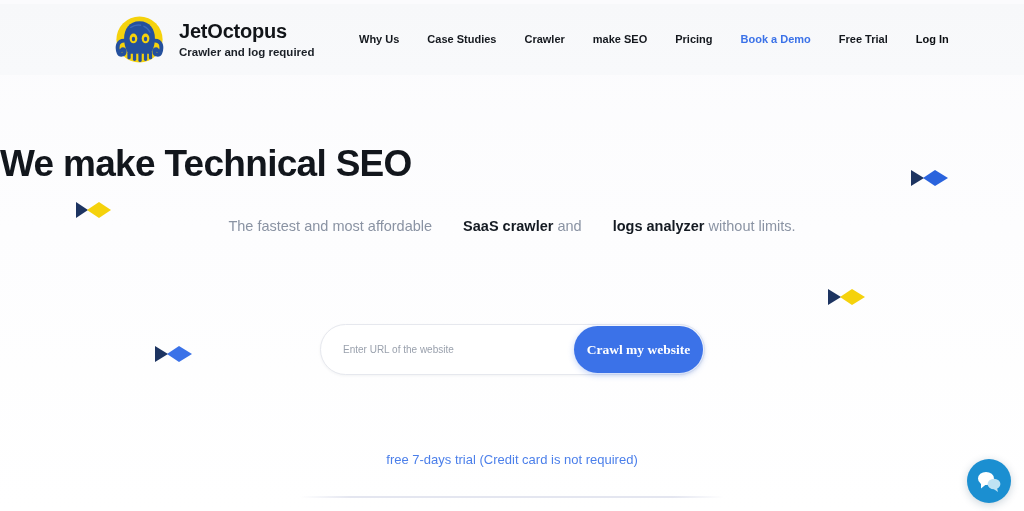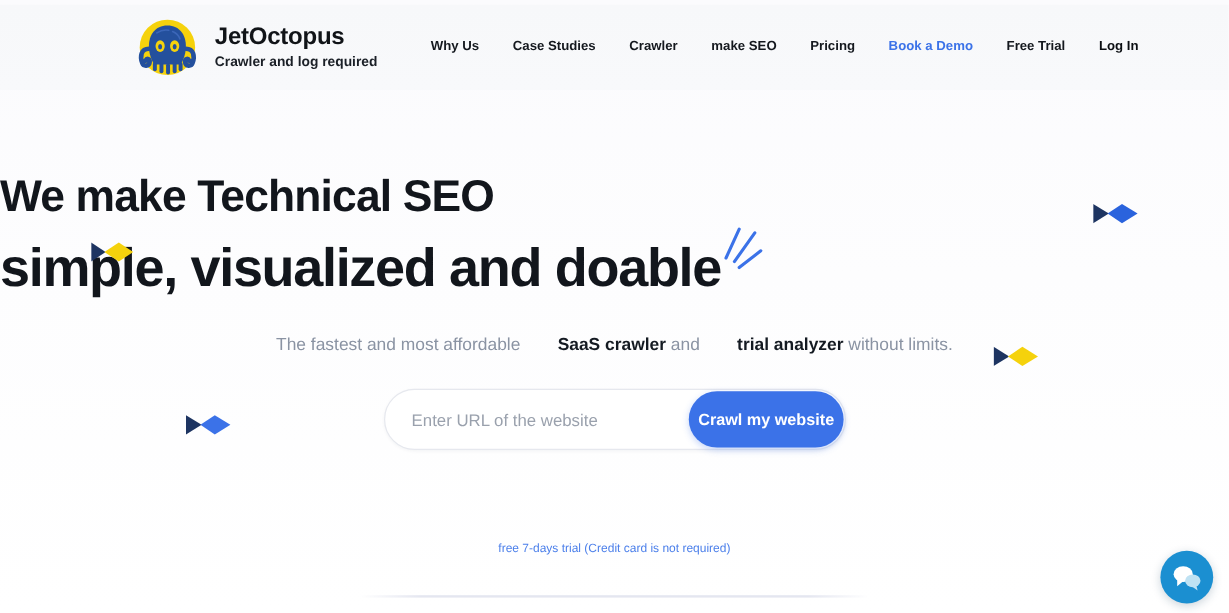--- a/index.html
+++ b/index.html
@@ -89,36 +89,36 @@
     position:relative; width:385px; height:51px;
     background:#ffffff; border:1px solid #e6e8ee;
     border-radius:26px;
     box-shadow:0 1px 3px rgba(24,32,54,0.05);
   }
   #url-input {
     position:absolute; left:22px; top:0;
     width:245px; height:49px;
     border:none; outline:none; background:transparent;
     font-family:"Liberation Sans", sans-serif;
-    font-size:14px; color:#2c323c;
+    font-size:10px; color:#2c323c;
   }
   #url-input::placeholder { color:#9aa1ad; }
   #crawl-btn {
     position:absolute; right:1px; top:1px;
     width:129px; height:47px;
     background:#3b72e8; border:none; border-radius:24px;
     color:#ffffff; font-size:13.5px; font-weight:bold;
-    font-family:Liberation Sans, sans-serif;
+    font-family:Liberation Serif, serif;
     cursor:pointer;
     box-shadow:0 2px 6px rgba(59,114,232,0.30);
   }
 
   #trial-note {
     position:absolute; top:381px; left:0; width:1024px;
-    text-align:center; font-size:10px; color:#4b7fea;
+    text-align:center; font-size:13px; color:#4b7fea;
     cursor:pointer;
   }
 
   #divider {
     position:absolute; top:425px; left:300px;
     width:424px; height:2px;
     background:linear-gradient(90deg,rgba(228,230,240,0) 0%,#e4e6f0 12%,#e4e6f0 88%,rgba(228,230,240,0) 100%);
   }
 
   
@@ -179,32 +179,24 @@
       <div class="nav-item accent">Book a Demo</div>
       <div class="nav-item">Free Trial</div>
       <div class="nav-item strong">Log In</div>
     </div>
   </div>
 
   <div id="hero">
 
     <div id="headline">
       <div id="headline-l1">We make Technical SEO</div>
-      <div id="headline-l2-wrap">
-        <span id="headline-l2">simple, visualized and doable</span>
-        <svg id="sparkle" viewBox="0 0 38 42">
-          <line x1="6" y1="30" x2="17" y2="6" stroke="#3b72e8" stroke-width="2.6" stroke-linecap="round"></line>
-          <line x1="13" y1="33" x2="30" y2="9" stroke="#3b72e8" stroke-width="2.6" stroke-linecap="round"></line>
-          <line x1="17" y1="38" x2="35" y2="24" stroke="#3b72e8" stroke-width="2.6" stroke-linecap="round"></line>
-        </svg>
-      </div>
     </div>
 
     <div id="subtitle">
-      <span>The fastest and most affordable </span><span class="dark">SaaS crawler</span><span> and </span><span class="dark">trial analyzer</span><span> without limits.</span>
+      <span>The fastest and most affordable </span><span class="dark">SaaS crawler</span><span> and </span><span class="dark">logs analyzer</span><span> without limits.</span>
     </div>
 
     <div id="search-row">
       <div id="search-shell">
         <input id="url-input" type="text" placeholder="Enter URL of the website" style="">
         <button id="crawl-btn">Crawl my website</button>
       </div>
     </div>
 
     <div id="trial-note">free 7-days trial (Credit card is not required)</div>

